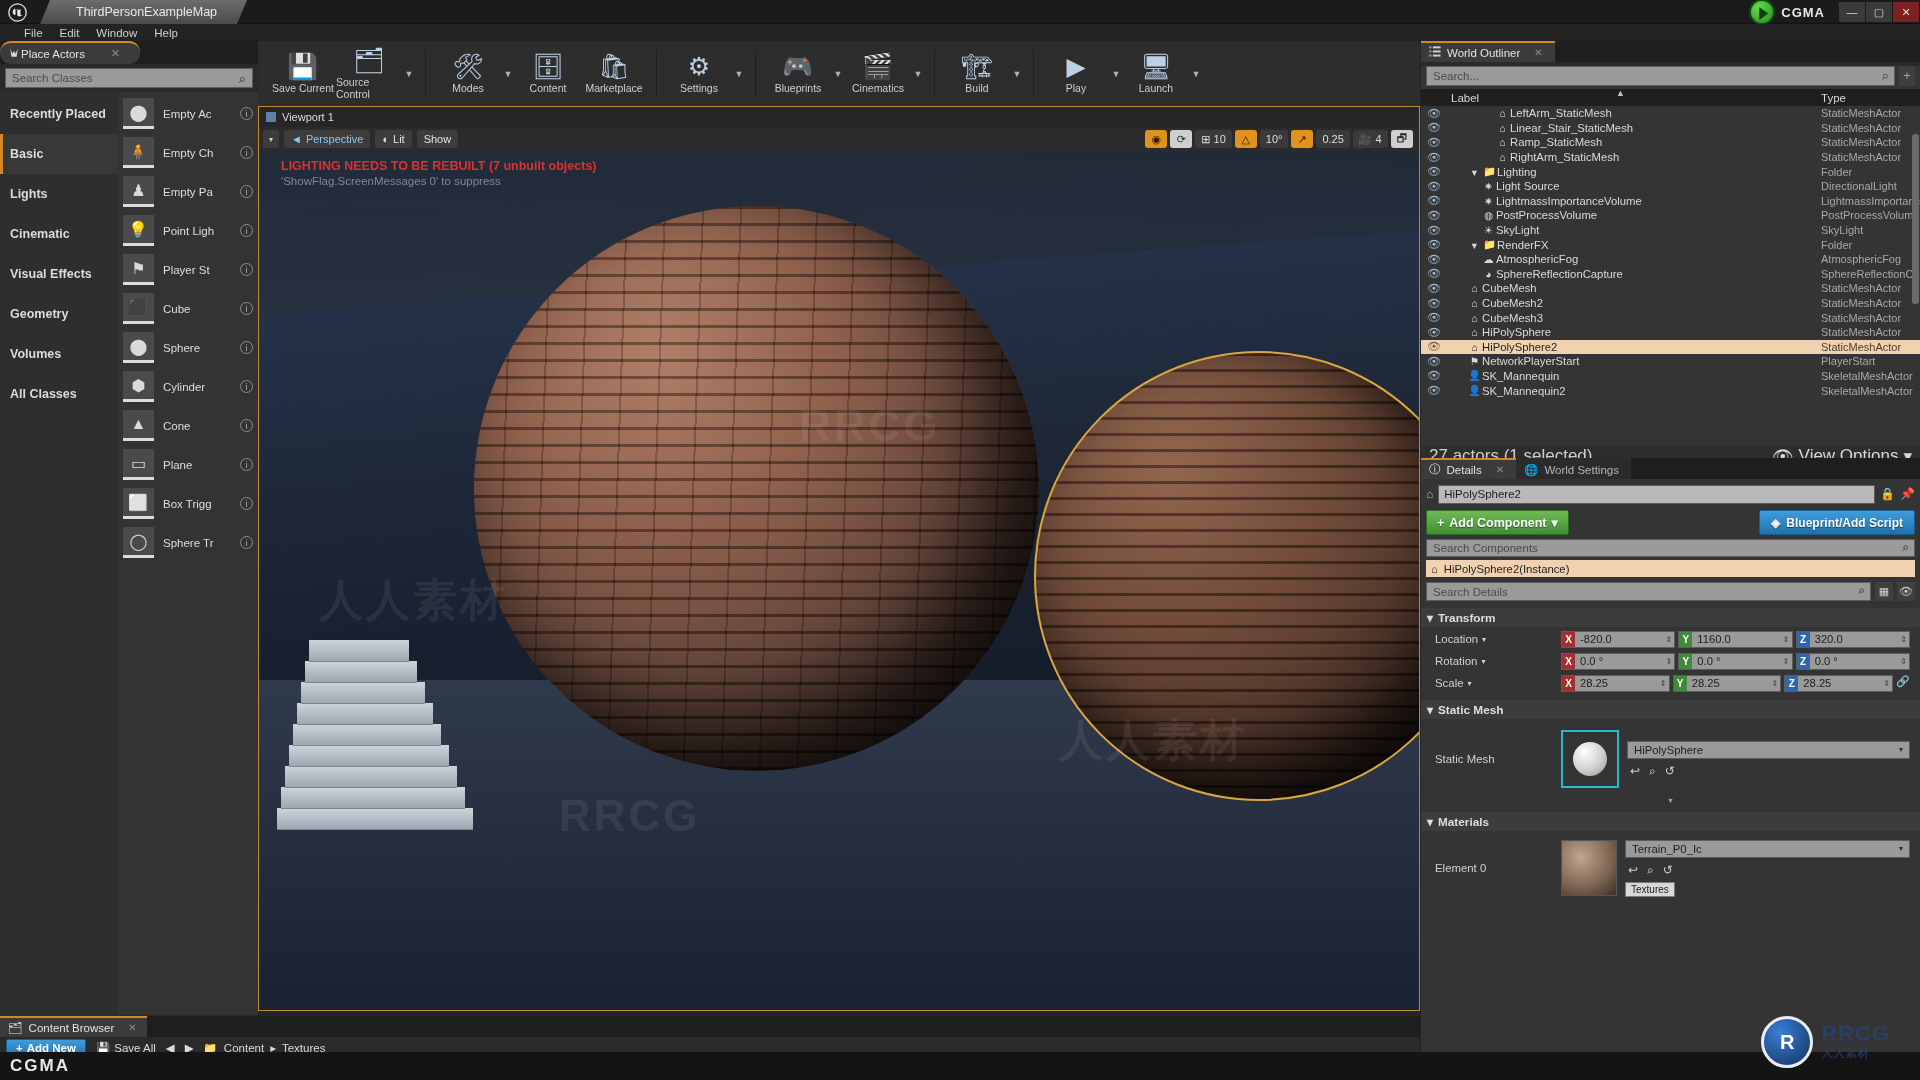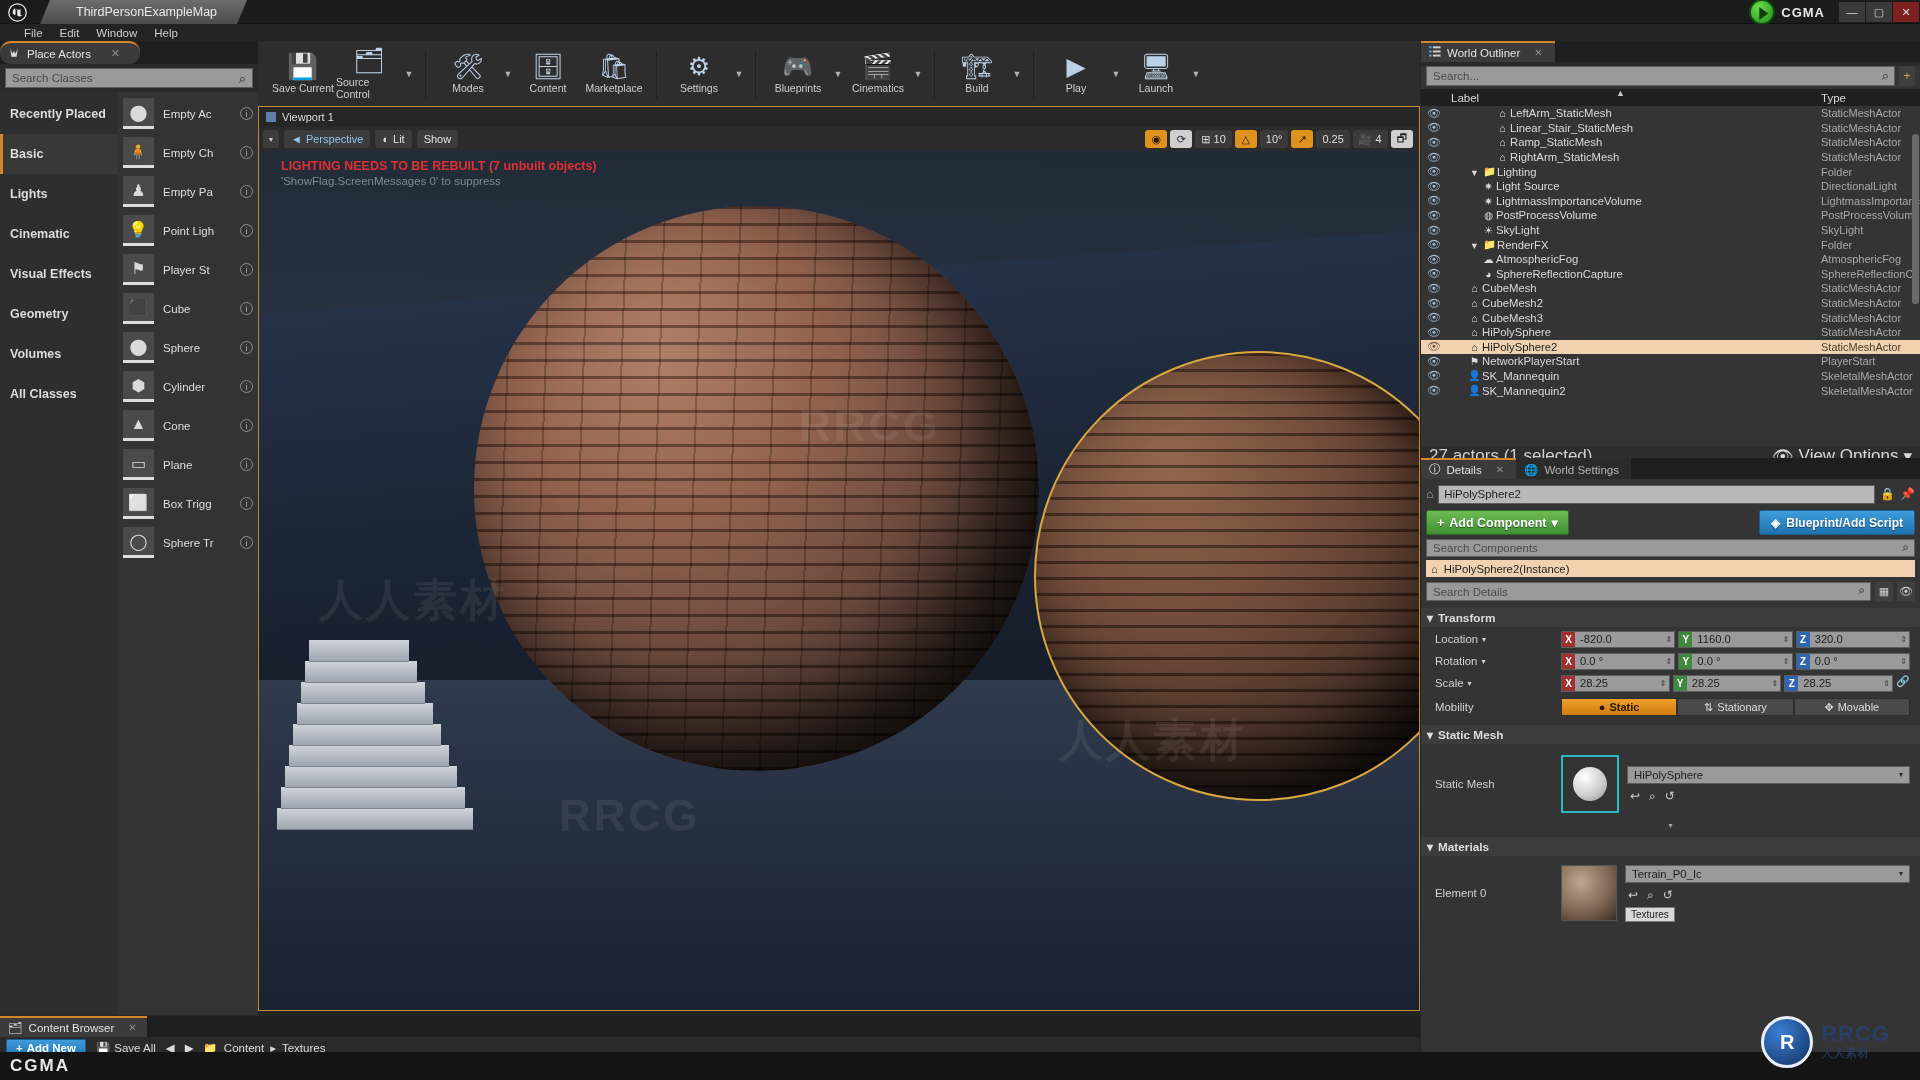--- a/index.html
+++ b/index.html
@@ -29,21 +29,21 @@
 
   
   .menubar { position:absolute; left:0; top:24px; width:1920px; height:17px;
     background:#232323; display:flex; align-items:center; padding-left:24px; gap:17px;
     font-size:11.5px; color:#cfcfcf; }
 
   
   .placeactors { position:absolute; left:0; top:41px; width:258px; height:975px; background:#2a2a2a; }
   .pa-tabstrip { height:23px; background:#1e1e1e; display:flex; align-items:flex-end; }
   .pa-tab { height:23px; padding:0 20px 0 8px; background:#3b3b3b; display:flex; align-items:center;
-    gap:7px; font-size:11.5px; color:#e3e3e3; border-top:2px solid #d4862a; min-width:140px;border-radius:11px; }
+    gap:1px; font-size:11.5px; color:#e3e3e3; border-top:2px solid #d4862a; min-width:140px;border-radius:11px; }
   .pa-tab .x { margin-left:auto; color:#8c8c8c; font-size:11px; }
   .pa-search { margin:4px 5px; height:20px; background:#9a9a9a; border:1px solid #5c5c5c;
     display:flex; align-items:center; padding:0 6px; color:#4a4a4a; font-size:11.5px; position:relative;}
   .pa-search .mag { position:absolute; right:6px; top:2px; color:#2b2b2b; font-size:13px; }
   .pa-body { display:flex; height:calc(100% - 52px); }
   .pa-cats { width:118px; background:#2e2e2e; padding-top:2px; }
   .pa-cat { height:40px; display:flex; align-items:center; padding-left:10px; font-size:12.5px;
     color:#dcdcdc; font-weight:bold; }
   .pa-cat.active { background:#383838; border-left:3px solid #d4862a; padding-left:7px; }
   .pa-list { flex:1; background:#333333; padding-top:2px; overflow:hidden; }
@@ -839,37 +839,20 @@
               <div class="axis z">
                 <span class="k">Z</span>
                 <span class="v">28.25</span>
                 <span class="sp">⇕</span>
               </div>
               <span style="width:14px;color:#cfcfcf;font-size:11px;text-align:center">🔗</span>
             </div>
           </div>
         </div>
 
-      <div class="mob-row">
-        <div class="prop-label">Mobility</div>
-        <div class="mob-group" id="mobility-group">
-            <div class="mob-btn on">
-              <span>●</span>
-              <span>Static</span>
-            </div>
-            <div class="mob-btn">
-              <span>⇅</span>
-              <span>Stationary</span>
-            </div>
-            <div class="mob-btn">
-              <span>✥</span>
-              <span>Movable</span>
-            </div>
-          </div>
-      </div>
 
       <div class="sect-head">
         <span>▾</span>
         <span>Static Mesh</span>
       </div>
       <div class="sm-row">
         <div class="prop-label" style="position:absolute;left:0;width:140px;">Static Mesh</div>
         <div class="sm-thumb">
           <div class="sm-ball"></div>
         </div>

